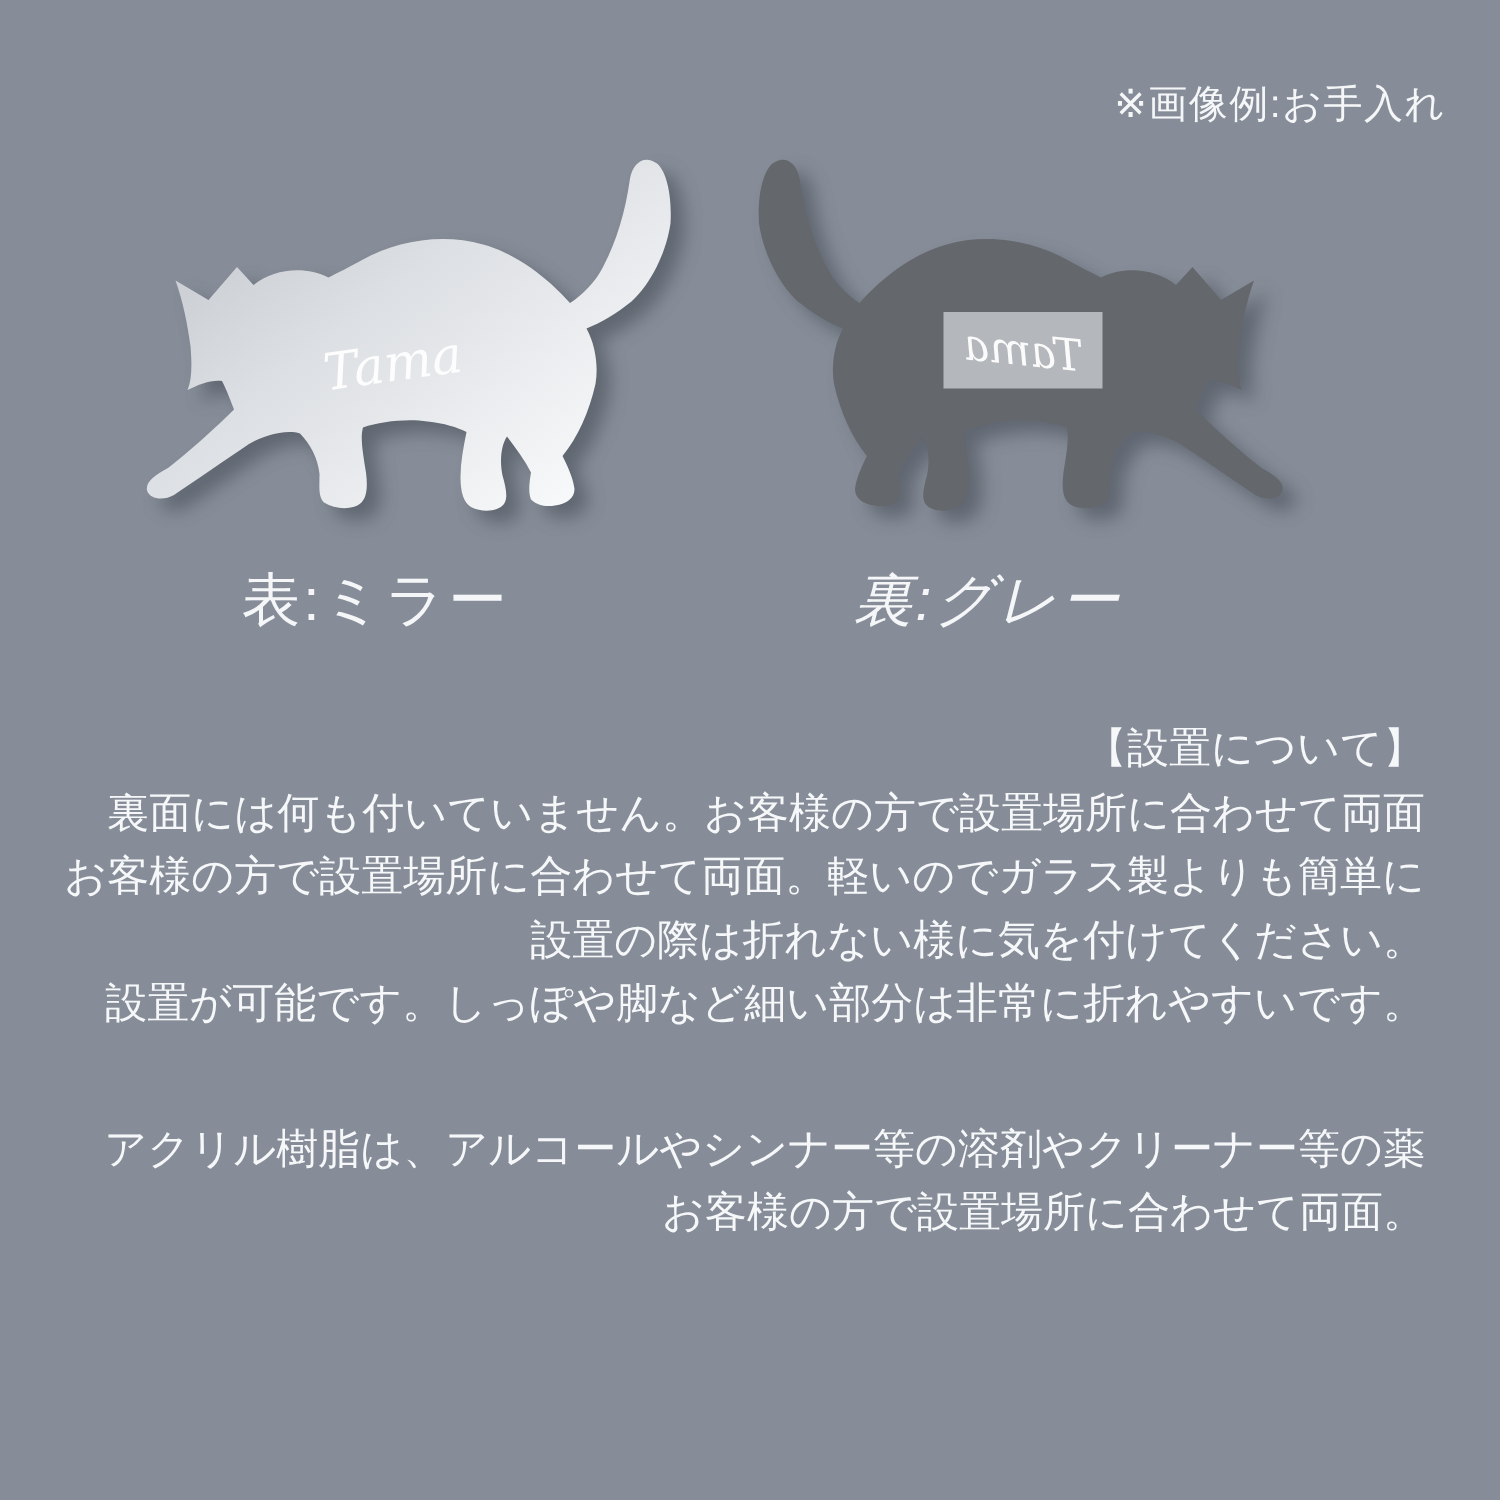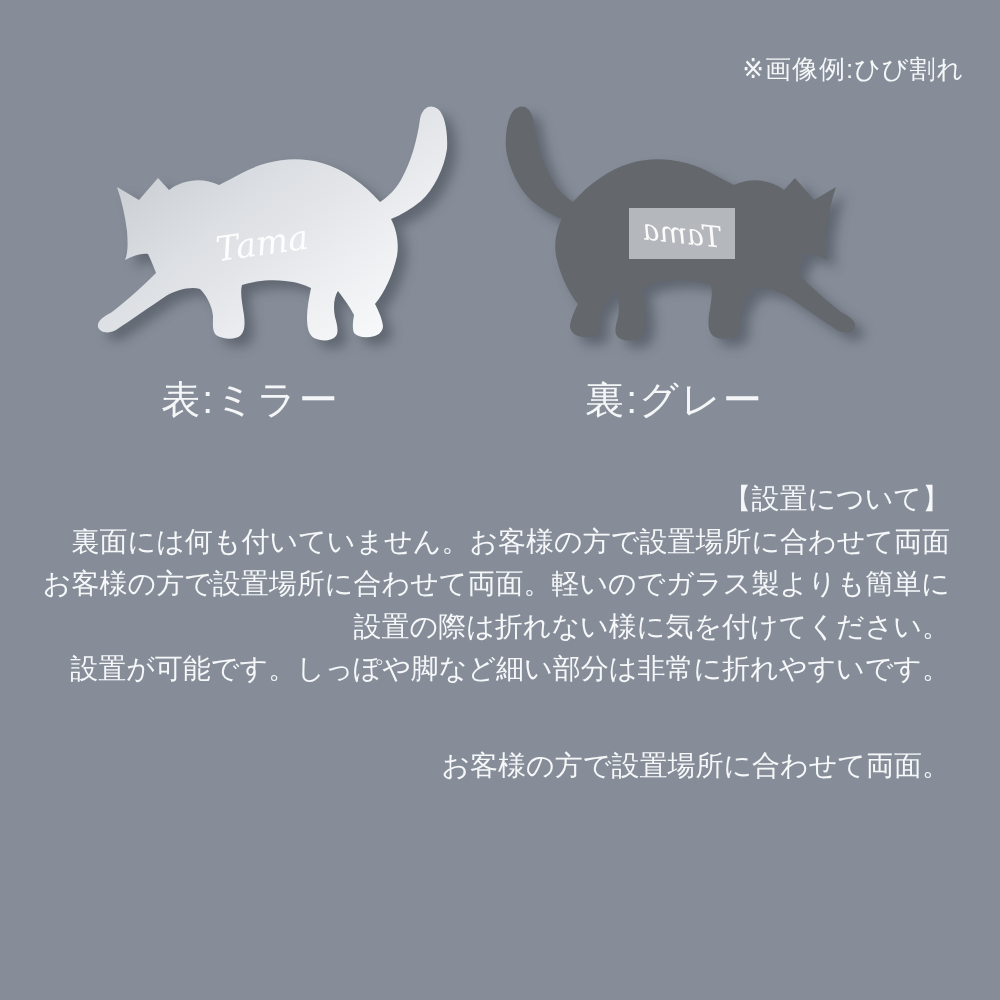--- a/index.html
+++ b/index.html
@@ -15,36 +15,36 @@
   }
   .figure{position:absolute;top:102px;width:365px;height:244px;}
   .figure svg{overflow:visible;filter:drop-shadow(9px 8px 6px rgba(43,49,60,.42));}
   #figure-front{left:95px;}
   #figure-back{left:493px;}
   .cat-label{
     position:absolute;top:373px;width:365px;text-align:center;
     font-size:39px;letter-spacing:2px;color:#F4F6F8;white-space:nowrap;
   }
   #label-front{left:68px;}
-  #label-back{left:492px;}
+  #label-back{left:476px;font-style:italic;}
   .sections{
     position:absolute;left:35px;top:478px;width:915px;
     font-size:28px;line-height:42.5px;color:#F5F7F9;text-align:right;
   }
   .section + .section{margin-top:54px;}
   .section div{white-space:nowrap;}
   .signature{
     font-family:"DejaVu Serif","Liberation Serif",serif;
     font-style:italic;fill:#FFFFFF;opacity:.95;
   }
 </style>
 </head>
 <body>
 
-<div class="note">※画像例:ひび割れ</div>
+<div class="note">※画像例:お手入れ</div>
 
 <div class="figure" id="figure-front">
   <svg width="365" height="244" viewBox="0 0 365 244">
     <defs>
       <linearGradient id="mg" x1="0%" y1="0%" x2="100%" y2="85%">
         <stop offset="0%" stop-color="#BEC3C9"></stop>
         <stop offset="45%" stop-color="#DCDFE3"></stop>
         <stop offset="100%" stop-color="#FAFBFC"></stop>
       </linearGradient>
     </defs>
@@ -100,15 +100,16 @@
 
 <div class="sections">
   <div class="section">
     <div>【設置について】</div>
     <div>裏面には何も付いていません。お客様の方で設置場所に合わせて両面</div>
     <div>お客様の方で設置場所に合わせて両面。軽いのでガラス製よりも簡単に</div>
     <div>設置の際は折れない様に気を付けてください。</div>
     <div>設置が可能です。しっぽや脚など細い部分は非常に折れやすいです。</div>
   </div>
   <div class="section">
+    <div>アクリル樹脂は、アルコールやシンナー等の溶剤やクリーナー等の薬</div>
     <div>お客様の方で設置場所に合わせて両面。</div>
   </div>
 </div>
 
 </body></html>

